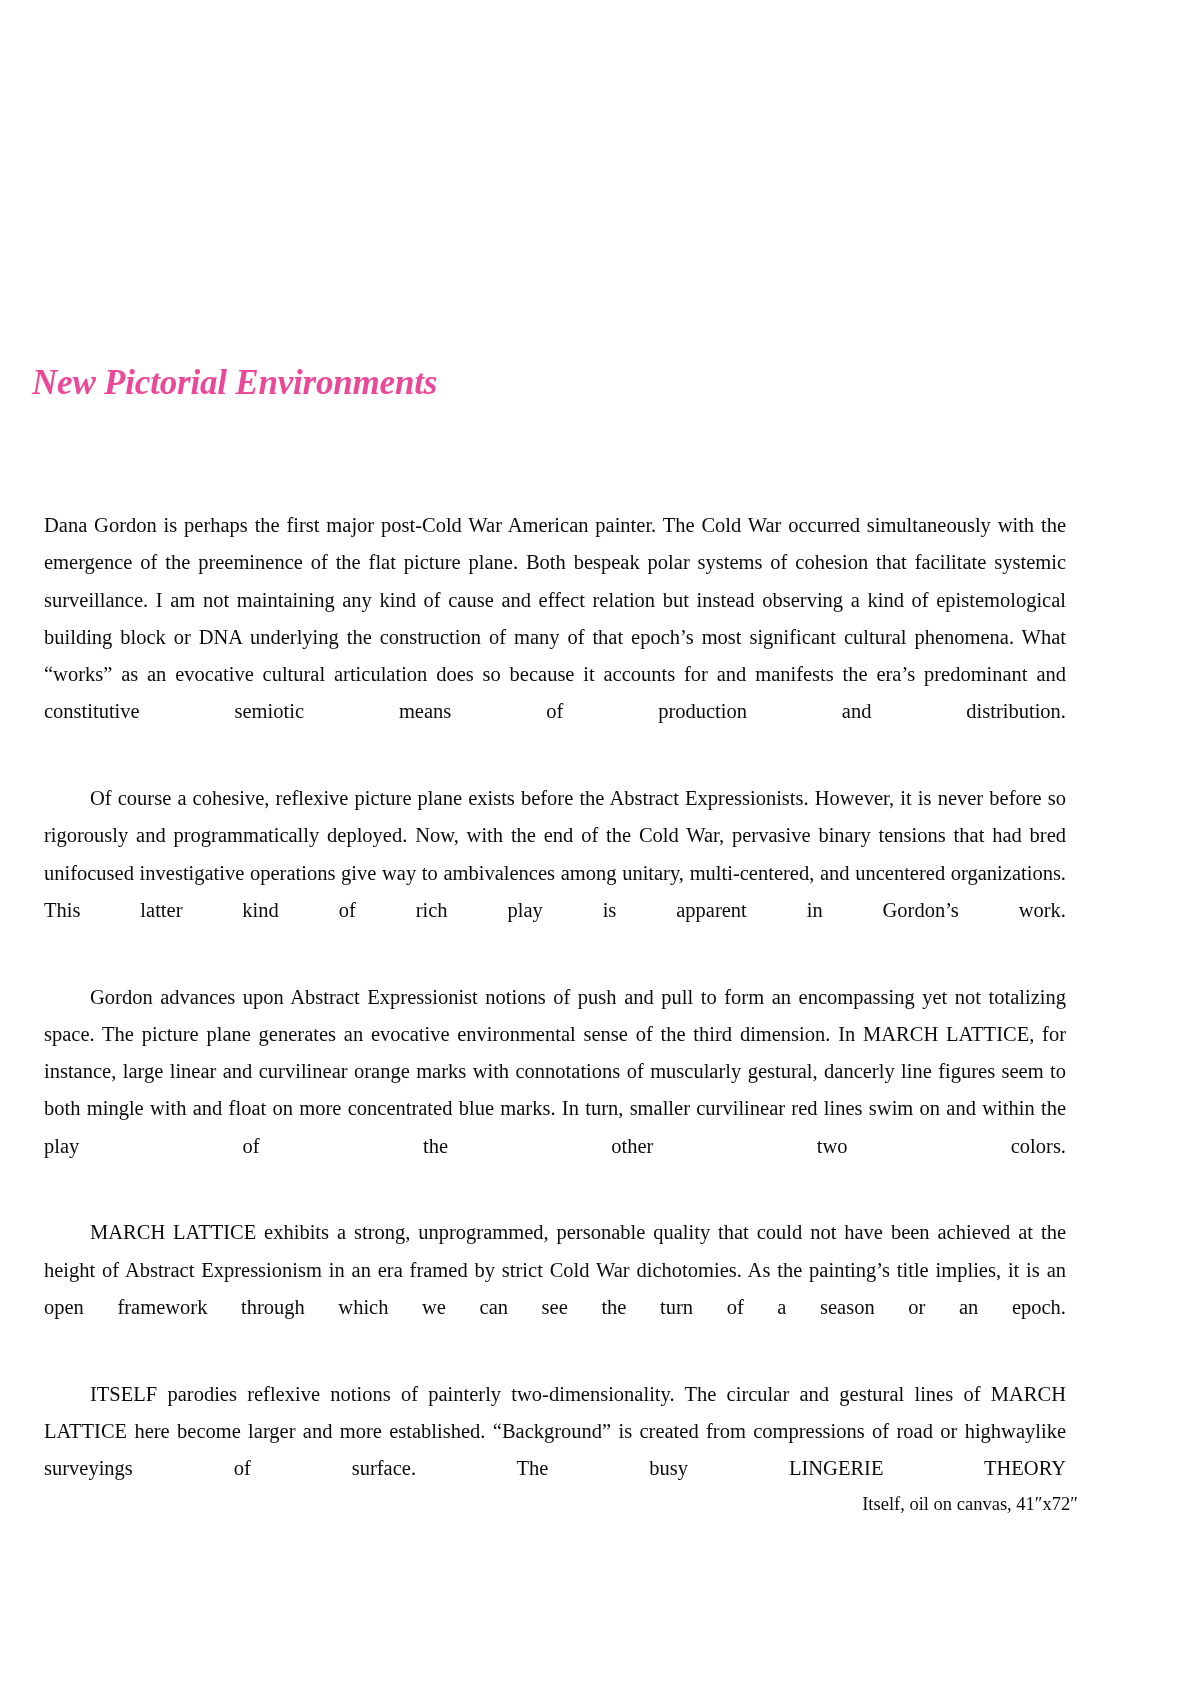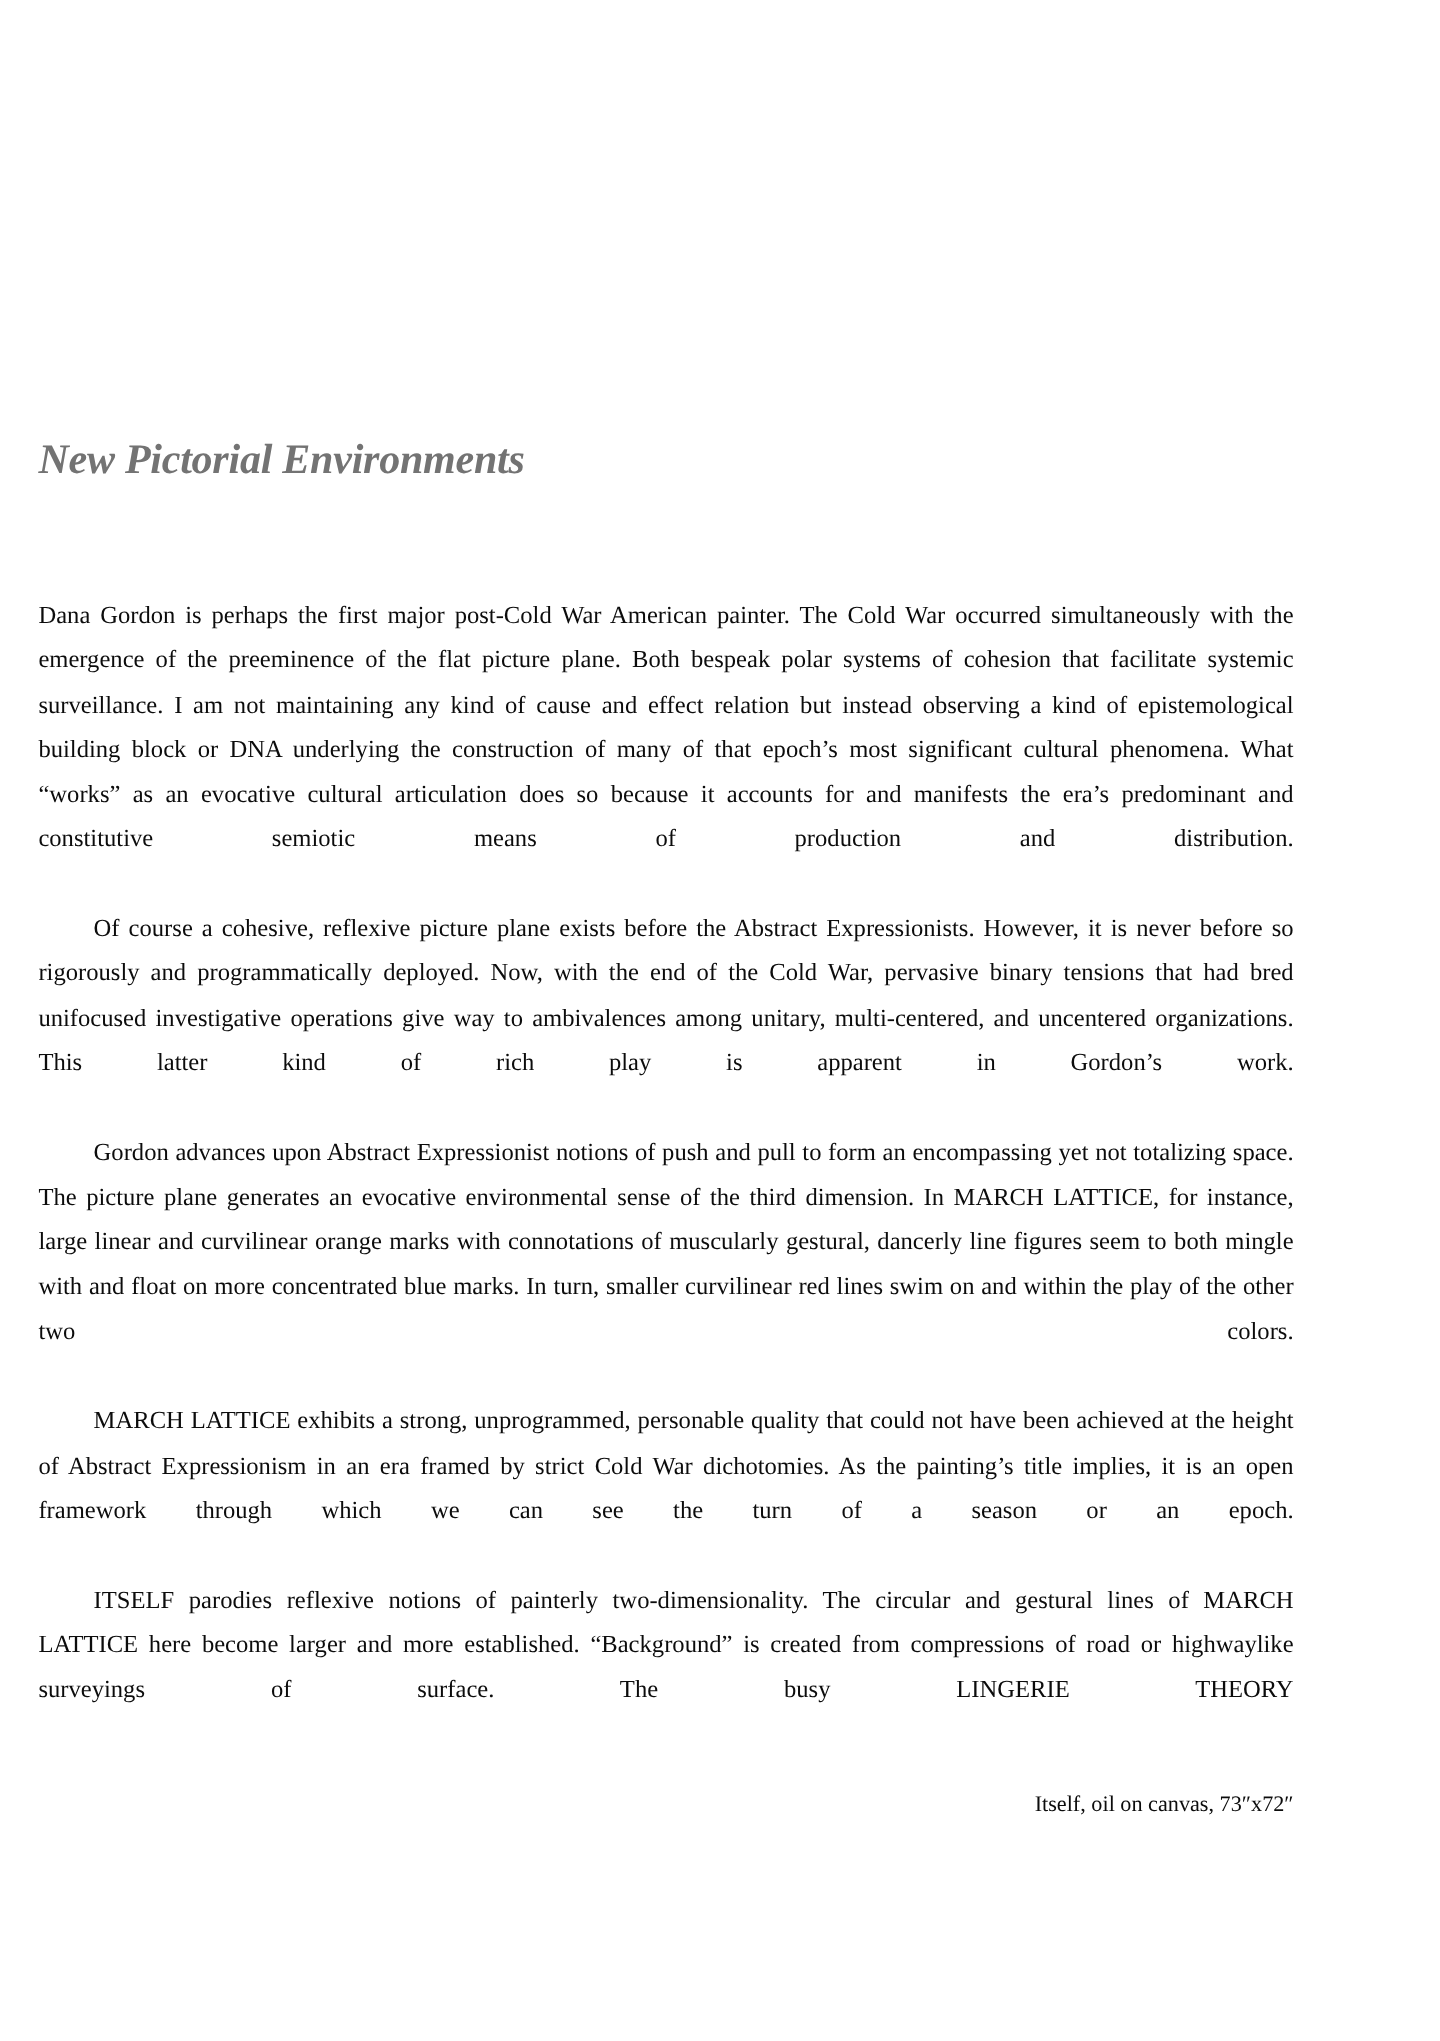--- a/index.html
+++ b/index.html
@@ -42,21 +42,21 @@
   }
 
   .article-title {
     font-family: "Liberation Serif", "DejaVu Serif", serif;
     font-weight: bold;
     font-style: italic;
     font-size: 35px;
     line-height: 40px;
     letter-spacing: -0.2px;
     margin: 0;
-    color: #737373;
+    color: #ec4899;
   }
 
   .article-author {
     font-family: "Liberation Serif", "DejaVu Serif", serif;
     font-weight: bold;
     font-style: italic;
     font-size: 19px;
     line-height: 24px;
     margin: 10px 0 0 0;
     color: #101010;
@@ -64,21 +64,21 @@
 
   
   .body-text {
     position: absolute;
     left: 0;
     top: 495px;
     width: 1046px;
   }
 
   .body-text p {
-    margin: 0;
+    margin: 12px;
     font-size: 20.5px;
     line-height: 37.3px;
     text-align: justify;
     text-justify: inter-word;
     color: #0c0c0c;
     word-spacing: 0.2px;
   }
 
   .body-text p.lead {
     text-indent: 0;
@@ -124,17 +124,17 @@
 
     <section class="body-text">
       <p class="lead">Dana Gordon is perhaps the first major post-Cold War American painter. The Cold War occurred simultaneously with the emergence of the preeminence of the flat picture plane. Both bespeak polar systems of cohesion that facilitate systemic surveillance. I am not maintaining any kind of cause and effect relation but instead observing a kind of epistemological building block or DNA underlying the construction of many of that epoch’s most significant cultural phenomena. What “works” as an evocative cultural articulation does so because it accounts for and manifests the era’s predominant and constitutive semiotic means of production and distribution.</p>
       <p class="indented">Of course a cohesive, reflexive picture plane exists before the Abstract Expressionists. However, it is never before so rigorously and programmatically deployed. Now, with the end of the Cold War, pervasive binary tensions that had bred unifocused investigative operations give way to ambivalences among unitary, multi-centered, and uncentered organizations. This latter kind of rich play is apparent in Gordon’s work.</p>
       <p class="indented">Gordon advances upon Abstract Expressionist notions of push and pull to form an encompassing yet not totalizing space. The picture plane generates an evocative environmental sense of the third dimension. In MARCH LATTICE, for instance, large linear and curvilinear orange marks with connotations of muscularly gestural, dancerly line figures seem to both mingle with and float on more concentrated blue marks. In turn, smaller curvilinear red lines swim on and within the play of the other two colors.</p>
       <p class="indented">MARCH LATTICE exhibits a strong, unprogrammed, personable quality that could not have been achieved at the height of Abstract Expressionism in an era framed by strict Cold War dichotomies. As the painting’s title implies, it is an open framework through which we can see the turn of a season or an epoch.</p>
       <p class="indented">ITSELF parodies reflexive notions of painterly two-dimensionality. The circular and gestural lines of MARCH LATTICE here become larger and more established. “Background” is created from compressions of road or highwaylike surveyings of surface. The busy LINGERIE THEORY</p>
     </section>
 
     <div class="caption">
-      <span class="work-title">Itself</span><span class="work-meta">, oil on canvas, 73″x72″</span>
+      <span class="work-title">Itself</span><span class="work-meta">, oil on canvas, 41″x72″</span>
     </div>
 
   </div>
 </div>
 
 </body></html>

